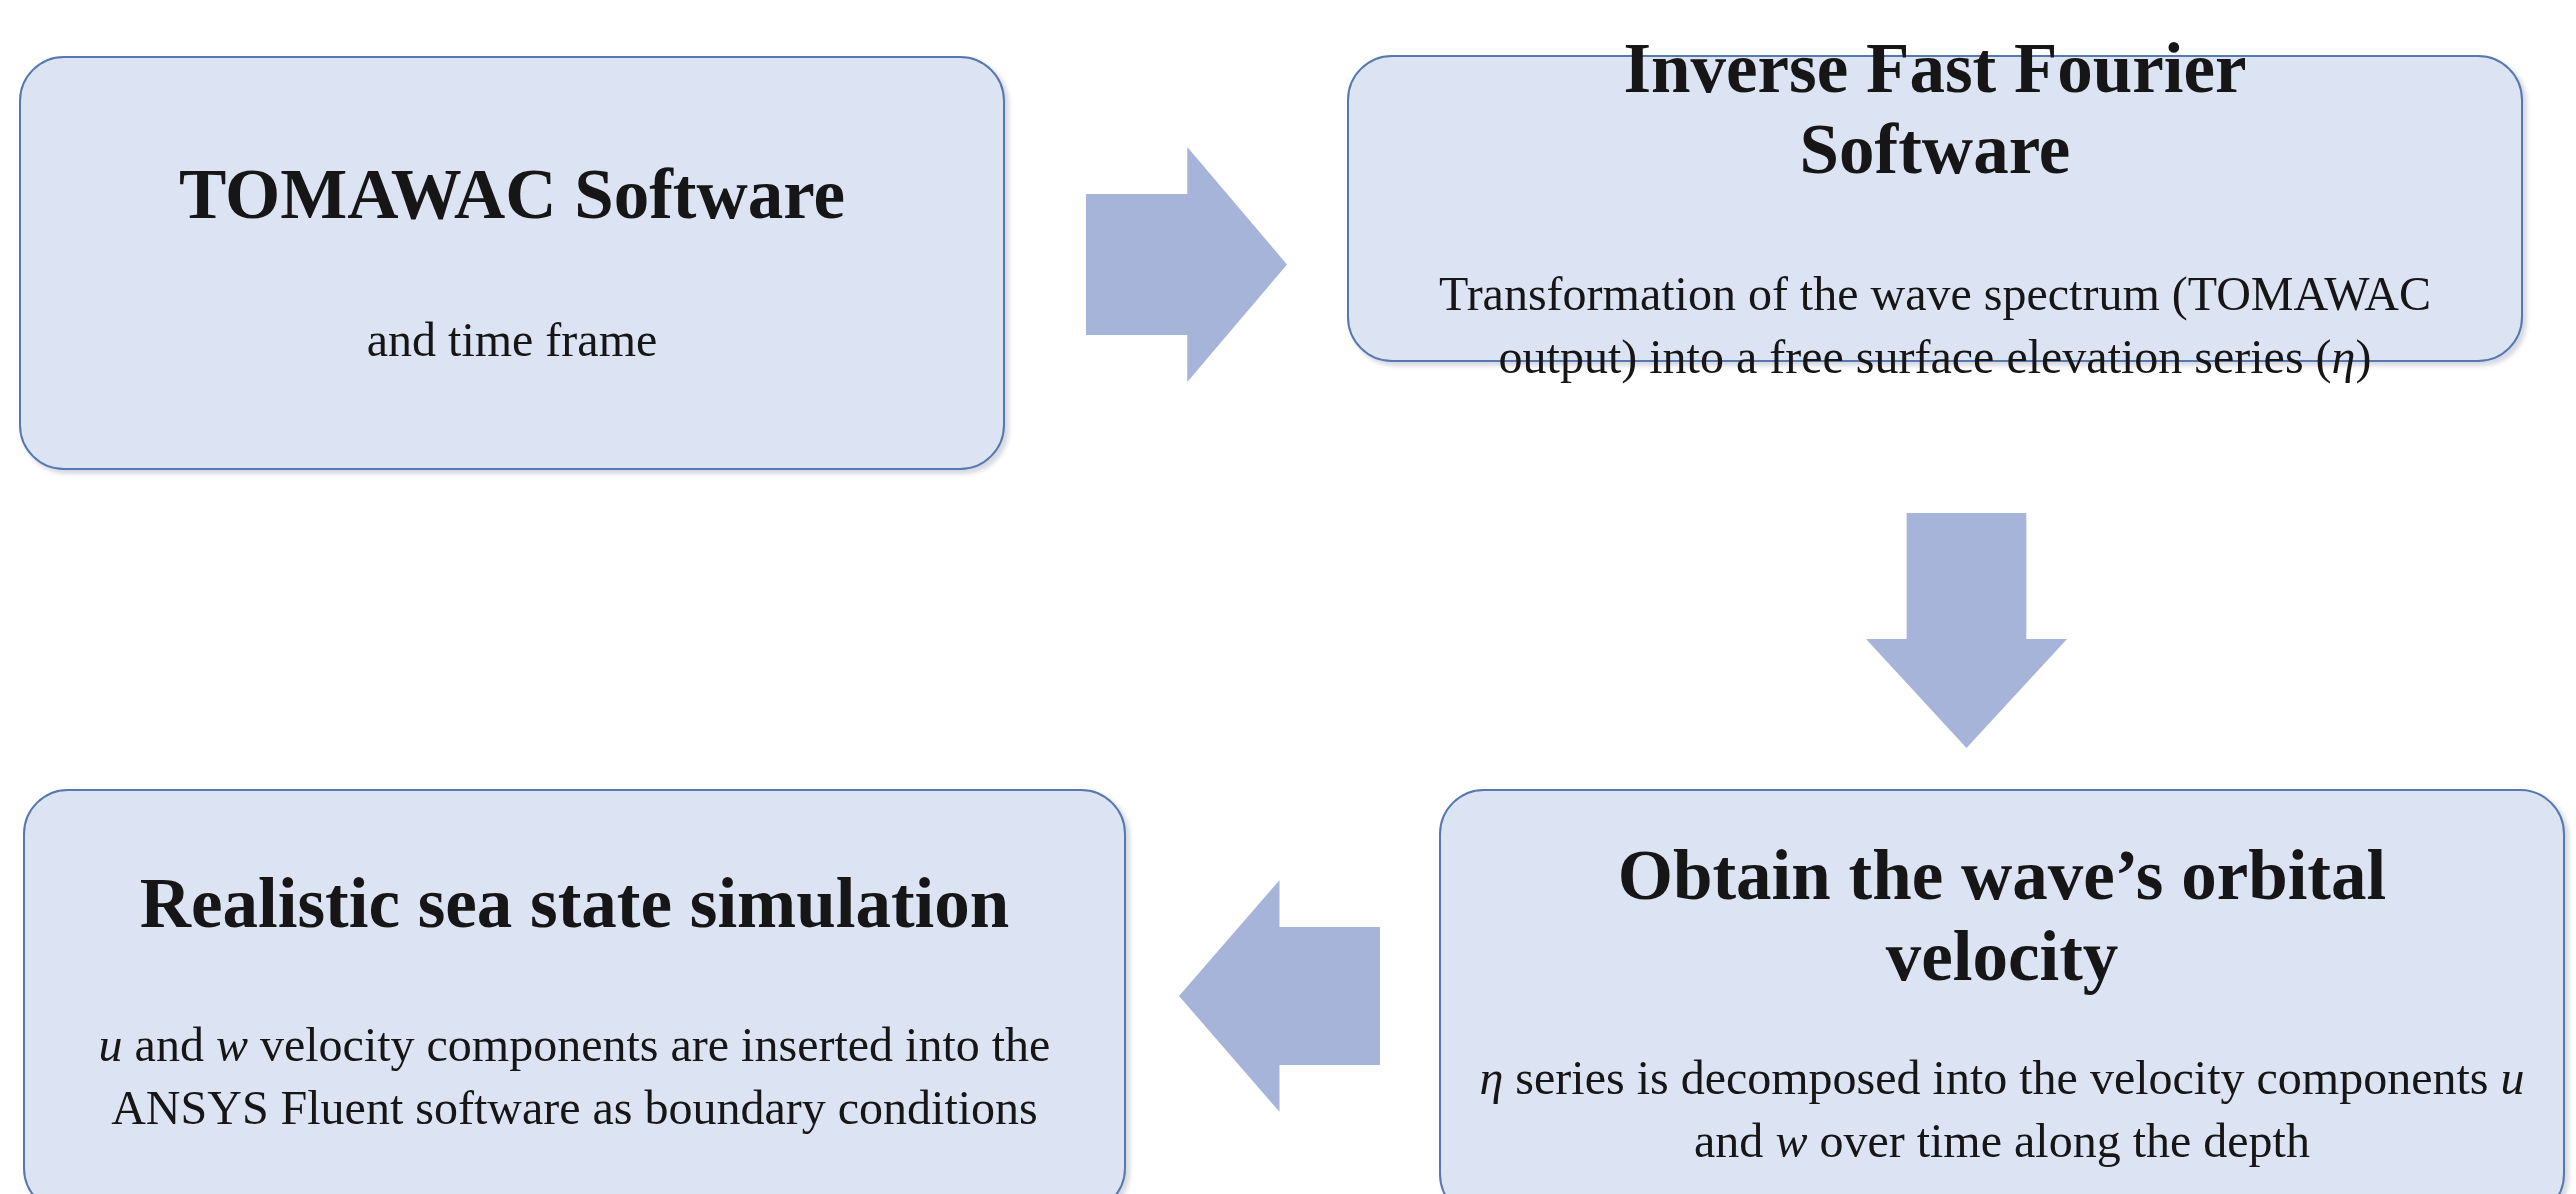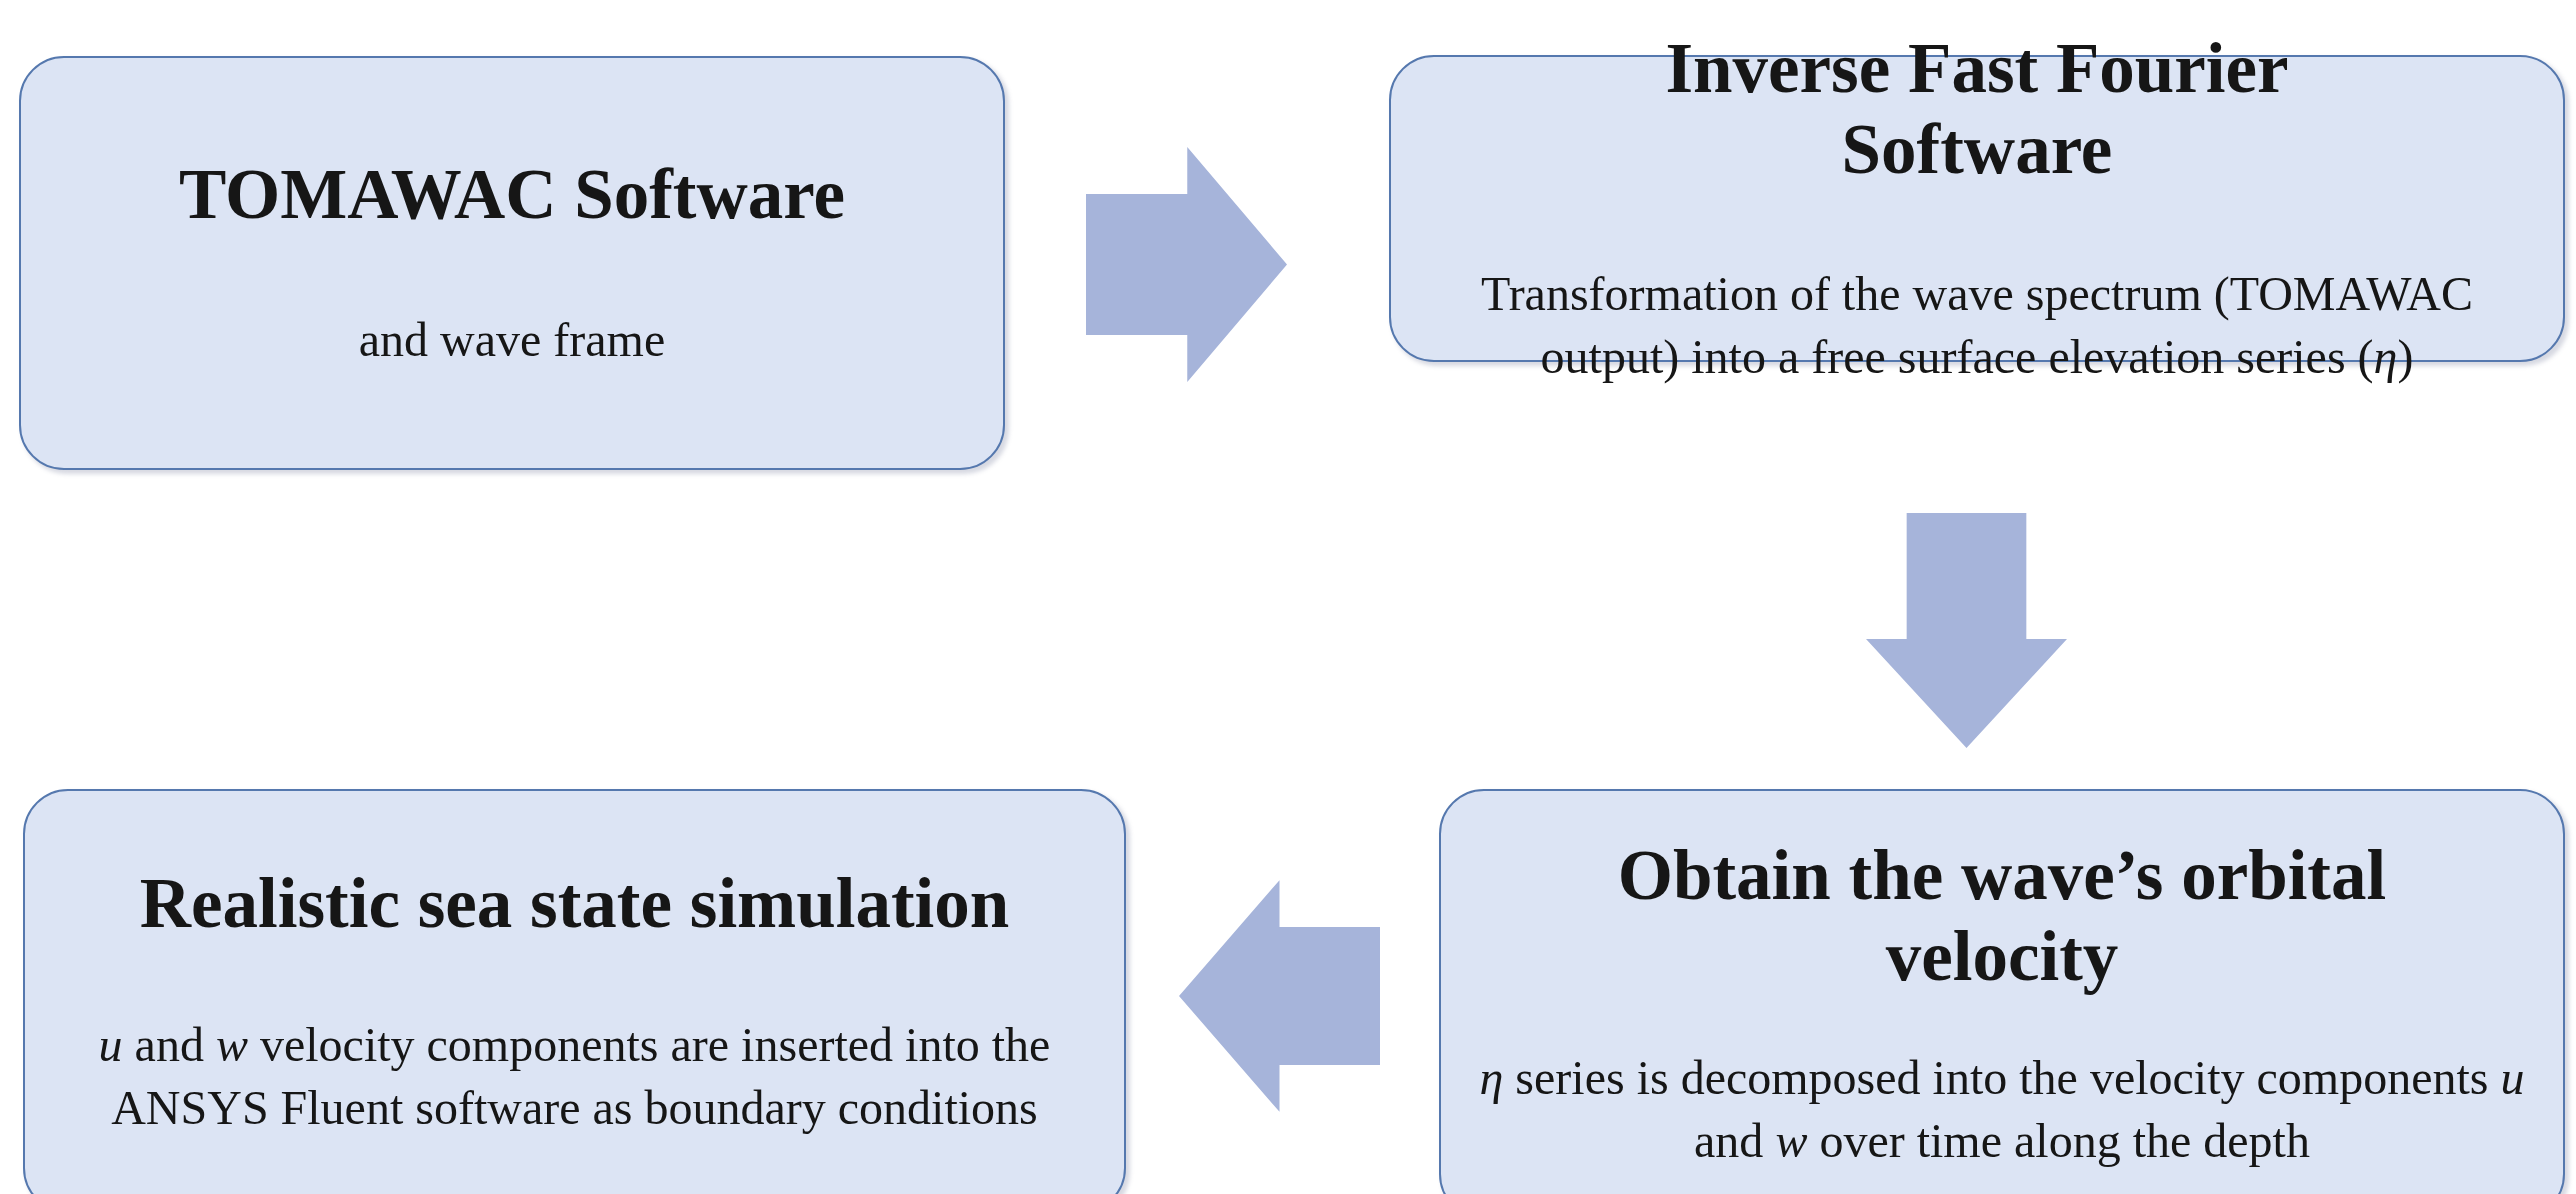--- a/index.html
+++ b/index.html
@@ -22,21 +22,21 @@
     box-shadow: 3.1px 3.8px 4.6px rgba(110, 120, 150, 0.28);
     display: flex;
     flex-direction: column;
     justify-content: center;
     align-items: center;
     text-align: center;
     padding: 15.3px 28px;
     gap: 55px;
   }
   #box-tomawac          { left: 19px;   top: 23px;  width: 986px; height: 414px; gap: 73px; }
-  #box-ifft             { left: 1389px; top: 21.5px;  width: 1176px; height: 307px; gap: 72px; }
+  #box-ifft             { left: 1347px; top: 21.5px;  width: 1176px; height: 307px; gap: 72px; }
   #box-orbital-velocity { left: 1439px; top: 756px; width: 1126px; height: 430px; gap: 49px; }
   #box-simulation       { left: 23px;   top: 756px; width: 1103px; height: 424px; gap: 69px; }
 
   .box-title {
     font-weight: bold;
     font-size: 71px;
     line-height: 1.14;
     white-space: nowrap;
   }
   .box-title .tline { display: block; }
@@ -58,21 +58,21 @@
 <body>
 
 <div class="canvas">
 
   <div class="flow-box" id="box-tomawac">
     <div class="box-title">
       <span class="tline">TOMAWAC Software</span>
     </div>
     <div class="box-body">
       <span class="bline">
-        <span>and wave frame</span>
+        <span>and time frame</span>
       </span>
     </div>
   </div>
 
   <div class="flow-box" id="box-ifft">
     <div class="box-title">
       <span class="tline">Inverse Fast Fourier</span>
       <span class="tline">Software</span>
     </div>
     <div class="box-body">

